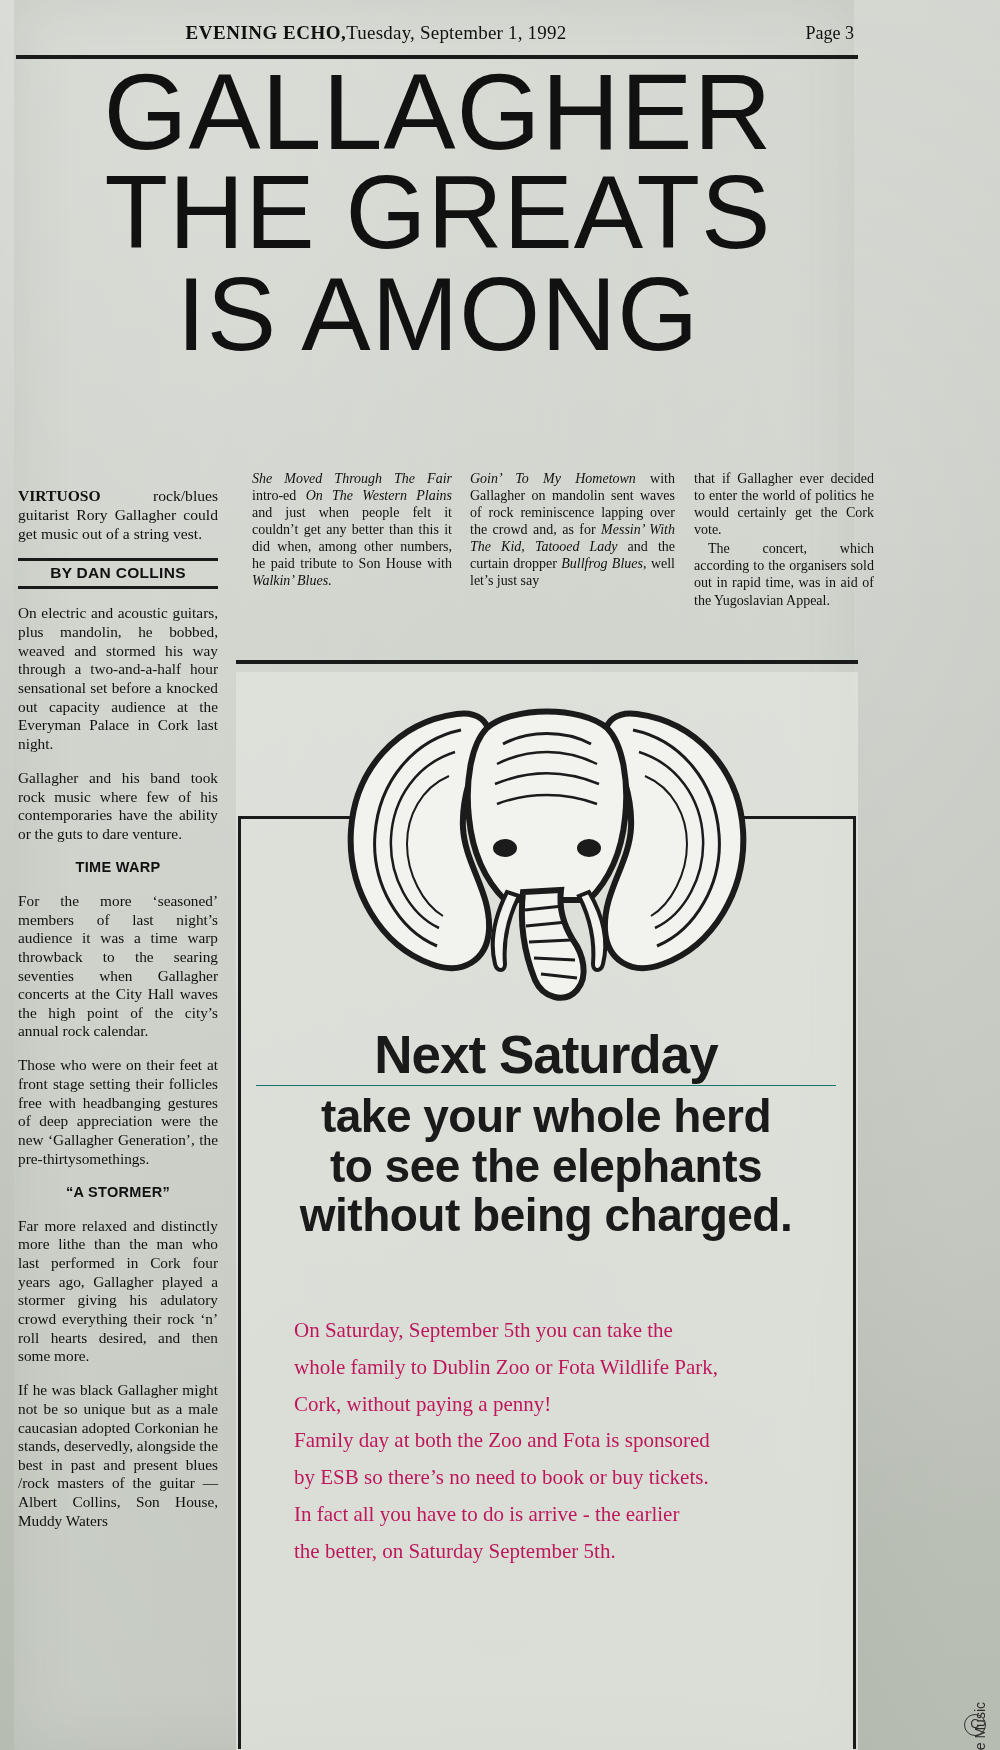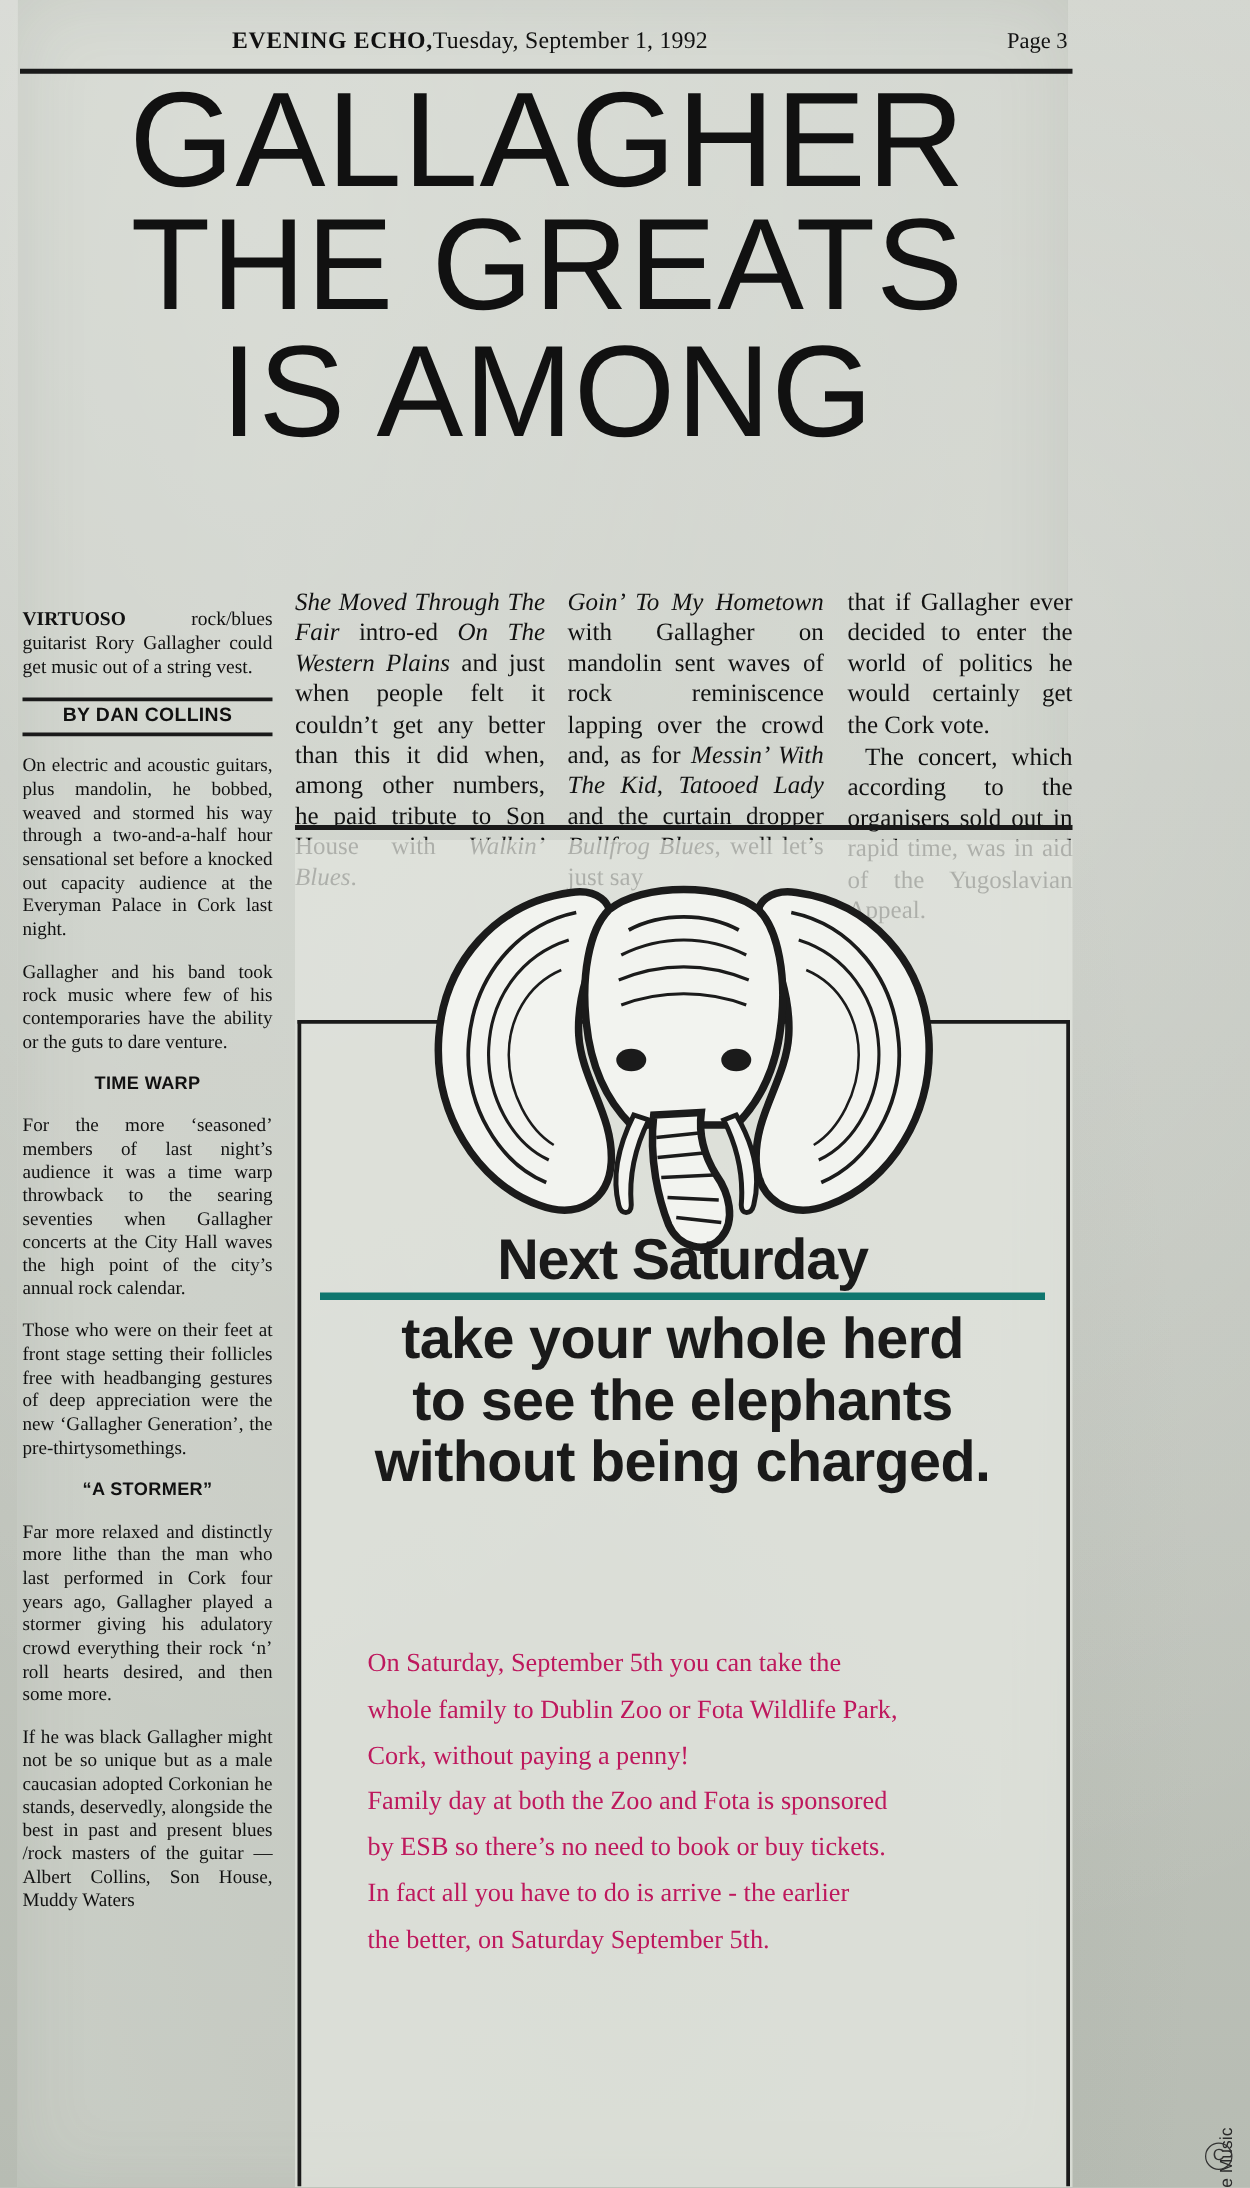--- a/index.html
+++ b/index.html
@@ -96,24 +96,25 @@
   .cols {
     position: absolute;
     top: 470px;
     left: 18px;
     width: 840px;
     height: 200px;
   }
   .col {
     position: absolute;
     top: 0;
-    font-size: 20px;
+    font-size: 14px;
     line-height: 1.22;
     text-align: justify;
     hyphens: auto;
+    margin-left: 16px;
   }
   .col p { margin: 0 0 2px 0; text-indent: 14px; }
   .col p.noind { text-indent: 0; }
   .c2 { left: 218px; width: 200px; }
   .c3 { left: 436px; width: 205px; }
   .c4 { left: 660px; width: 180px; }
 
   .lead { font-size: 15.6px; }
   .lead .kicker { font-weight: bold; }
 
@@ -190,26 +191,27 @@
     position: absolute;
     left: 20px;
     top: 312px;
     width: 580px;
     text-align: center;
     font-family: "Liberation Sans", sans-serif;
     font-weight: bold;
     color: #1a1a1a;
   }
   .ad-head .l1 {
-    font-size: 46px;
+    font-size: 53px;
     line-height: 1;
     letter-spacing: -1px;
-    border-bottom: 6px solid #0f766e;
+    border-bottom: 1px solid #0f766e;
     padding-bottom: 4px;
     display: block;
+    margin-top: 44px;
   }
   .ad-head .l2 { font-size: 46px; line-height: 1.08; display:block; margin-top: 6px; letter-spacing: -0.5px;}
   .ad-head .l3 { font-size: 46px; line-height: 1.08; display:block; letter-spacing: -0.5px;}
   .ad-head .l4 { font-size: 46px; line-height: 1.08; display:block; letter-spacing: -0.5px;}
 
   .ad-body {
     position: absolute;
     left: 58px;
     top: 640px;
     width: 530px;

